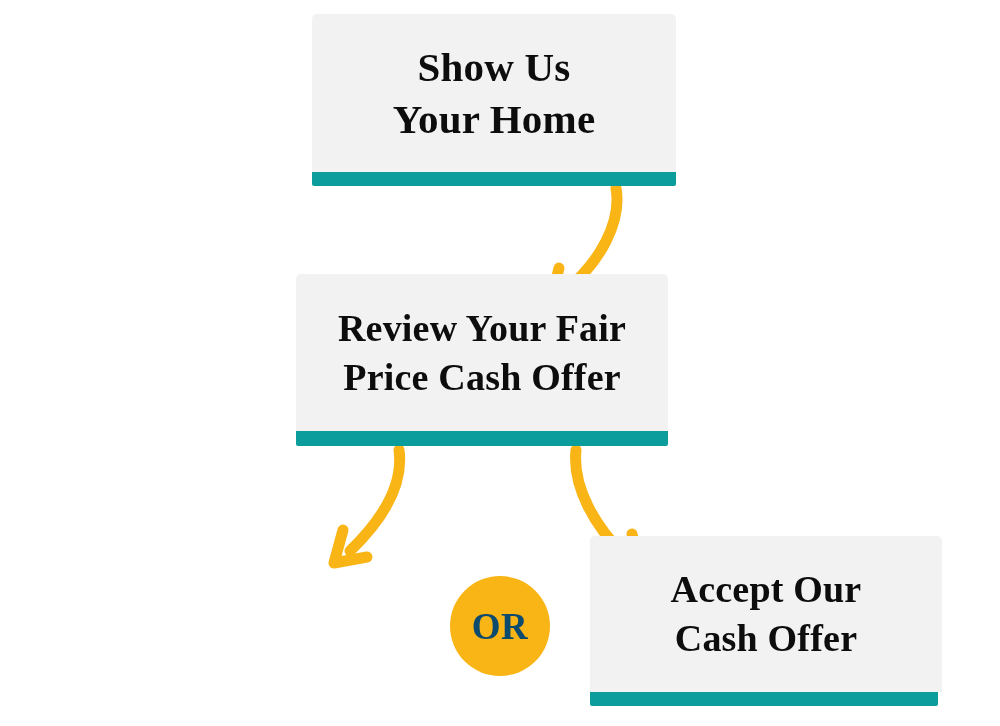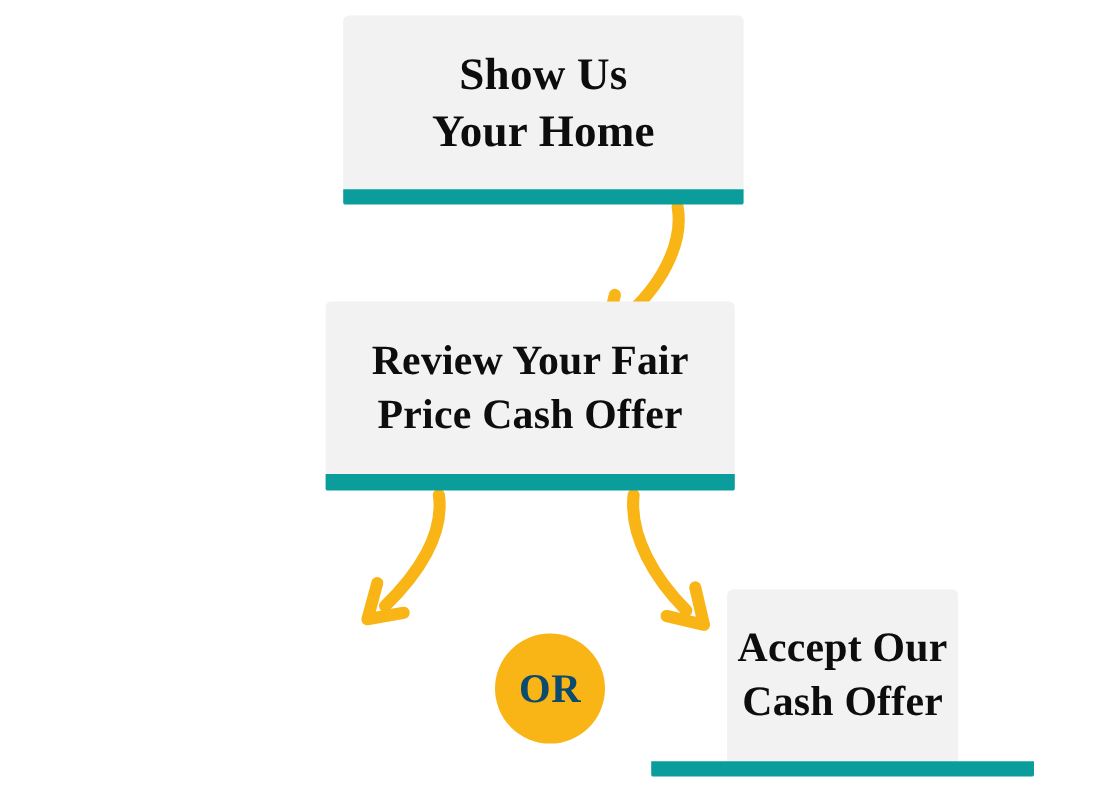--- a/index.html
+++ b/index.html
@@ -68,21 +68,21 @@
   #step-review-your-fair-price-cash-offer .step-label { font-size: 38px; }
 
   #step-list-your-home {
     left: 48px; top: 536px; width: 370px; height: 170px;
   }
   #step-list-your-home .step-body { height: 156px; }
   #step-list-your-home .step-accent { height: 14px; width: 370px; }
   #step-list-your-home .step-label { font-size: 40px; }
 
   #step-accept-our-cash-offer {
-    left: 590px; top: 536px; width: 352px; height: 170px; align-items: center;
+    left: 590px; top: 536px; width: 352px; height: 170px;
   }
   #step-accept-our-cash-offer .step-body { height: 156px; }
   #step-accept-our-cash-offer .step-accent { height: 14px; width: 348px; }
   #step-accept-our-cash-offer .step-label { font-size: 38px; }
 
   
   #or-badge {
     position: absolute;
     left: 450px; top: 576px;
     width: 100px; height: 100px;

